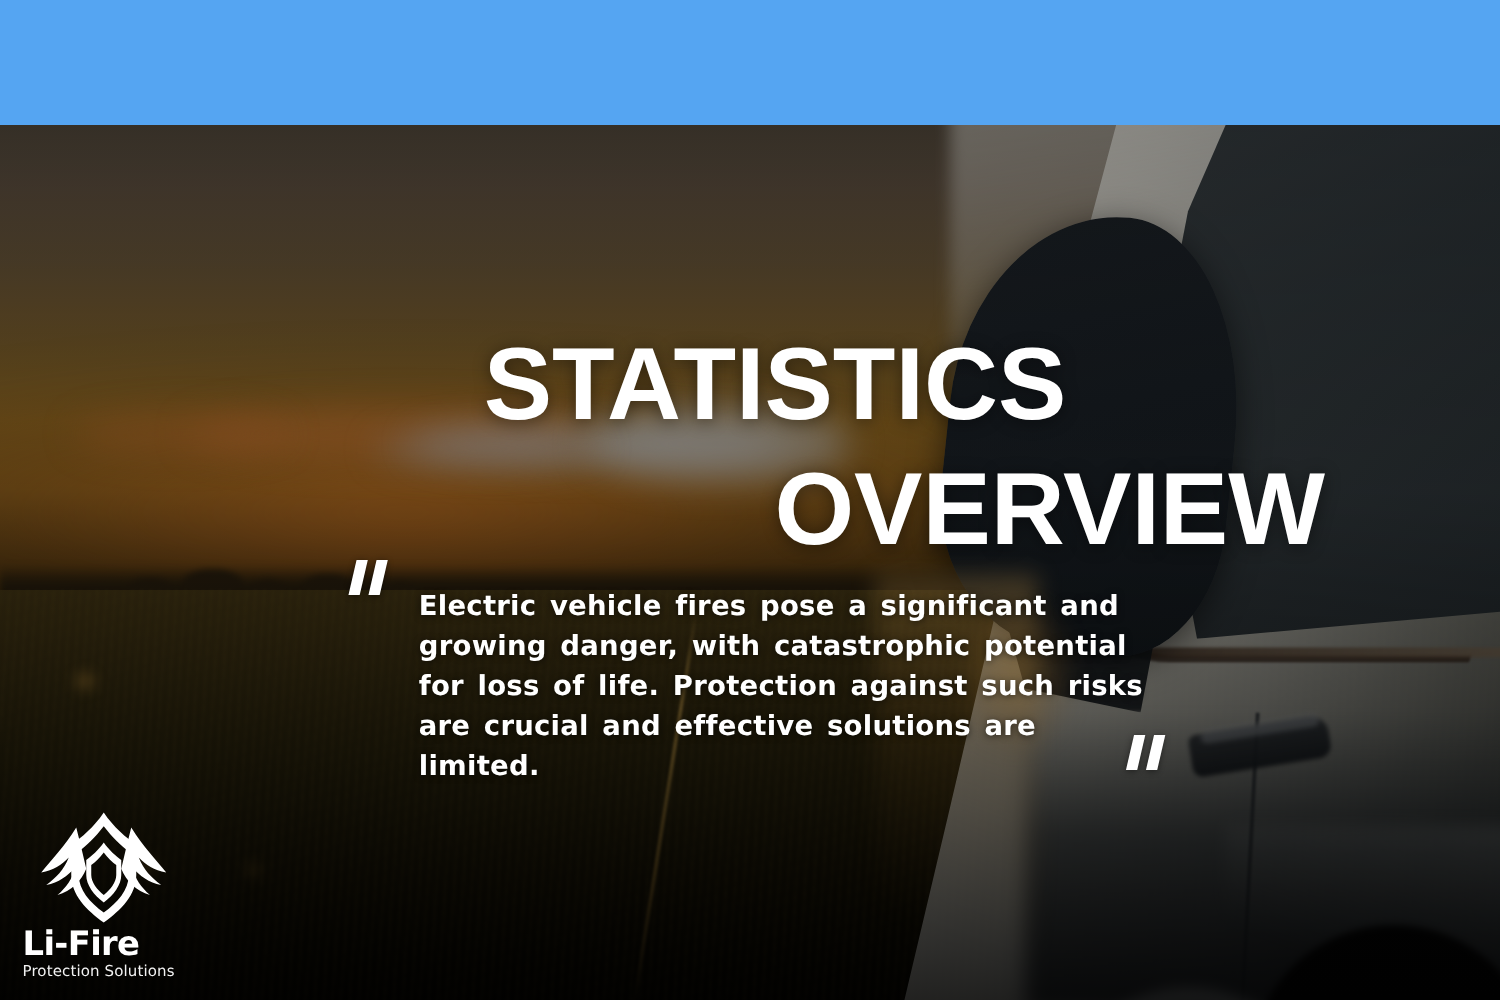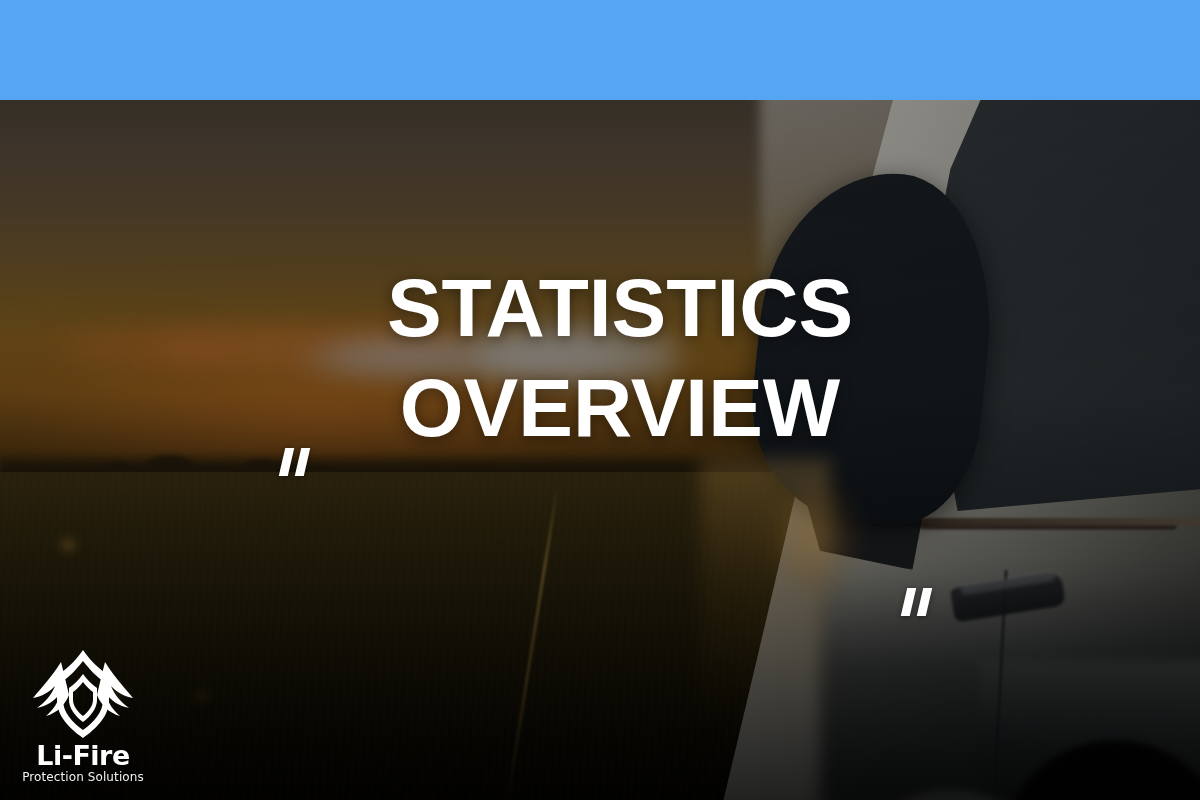--- a/index.html
+++ b/index.html
@@ -285,21 +285,21 @@
     width:880px;
     text-align:center;
     color:#ffffff;
     font-family:"Liberation Sans", sans-serif;
     font-weight:bold;
     font-size:82px;
     line-height:100px;
     letter-spacing:0px;
     text-shadow:0 2px 14px rgba(0,0,0,.45);
   }
-  .title .l2{ display:block; }
+  .title .l2{ display:block;text-align:right; }
 
   .quote-block{
     position:absolute;
     left:335px; top:370px;
     width:580px;
   }
   .quote-text{
     color:#ffffff;
     font-family:"DejaVu Sans", sans-serif;
     font-weight:bold;
@@ -335,21 +335,20 @@
   .qmark i.a{ left:2px; }
   .qmark i.b{ left:18px; }
   .qmark.open{ left:280px; top:348px; }
   .qmark.close{ left:902px; top:488px; }
 
   
   .logo{
     position:absolute;
     left:18px; top:548px;
     width:130px;
-    text-align:center;
     z-index:31;
   }
   .logo-mark{
     width:104px; height:92px;
     margin:0 auto 2px auto;
     display:block;
   }
   .logo-name{
     color:#ffffff;
     font-family:"DejaVu Sans", sans-serif;
@@ -425,20 +424,23 @@
 
     <span class="qmark open">
         <i class="a"></i>
         <i class="b"></i>
       </span>
     <span class="qmark close">
         <i class="a"></i>
         <i class="b"></i>
       </span>
 
+    <div class="quote-block">
+      <p class="quote-text">Electric vehicle fires pose a significant and growing danger, with catastrophic potential for loss of life. Protection against such risks are crucial and effective solutions are limited.</p>
+    </div>
 
 
     <div class="logo">
       <svg class="logo-mark" viewBox="0 0 104 92">
         <g fill="#ffffff">
 
           <path d="M30 14 C20 30, 10 40, 2 50 C12 48, 18 44, 24 38 C20 48, 14 54, 6 60 C16 58, 23 53, 29 46 C27 55, 22 62, 15 68 C26 65, 34 57, 38 47 L34 30 Z"></path>
 
           <path d="M74 14 C84 30, 94 40, 102 50 C92 48, 86 44, 80 38 C84 48, 90 54, 98 60 C88 58, 81 53, 75 46 C77 55, 82 62, 89 68 C78 65, 70 57, 66 47 L70 30 Z"></path>
 

